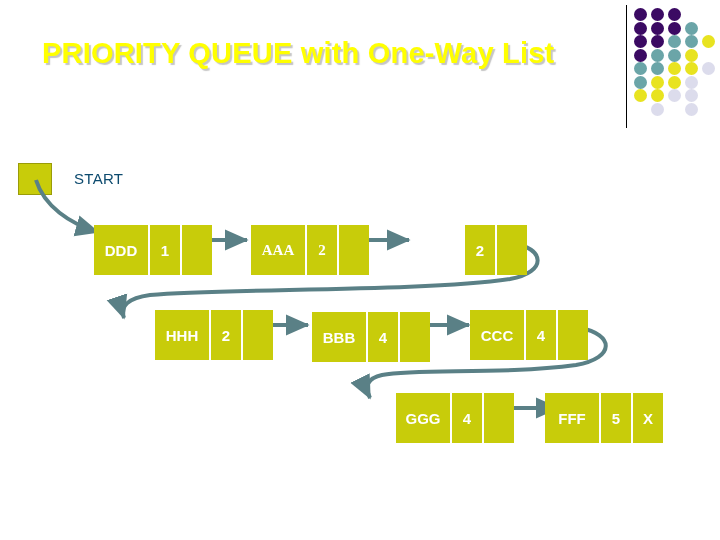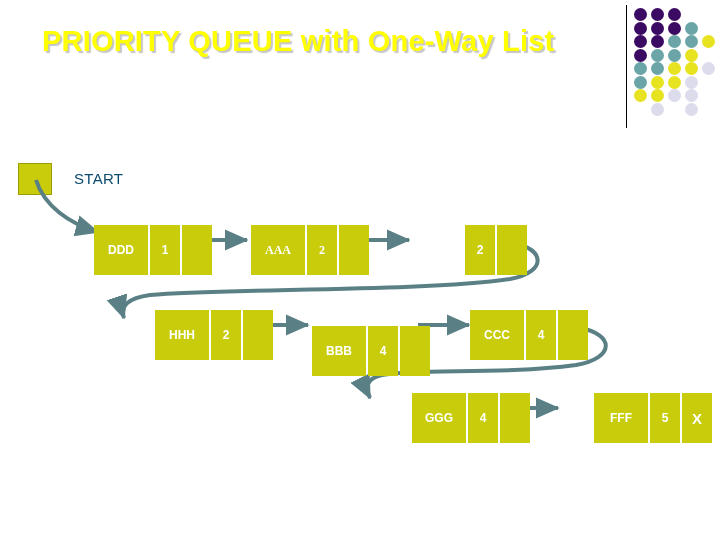--- a/index.html
+++ b/index.html
@@ -7,21 +7,21 @@
     width:720px;height:540px;
     background:#ffffff;
     font-family:"Liberation Sans",sans-serif;
     overflow:hidden;
     position:relative;
   }
   #slide{position:relative;width:720px;height:540px;overflow:hidden;}
 
   
   #title{
-    position:absolute;left:42px;top:22px;width:560px;
+    position:absolute;left:42px;top:34px;width:560px;
     font-size:29px;font-weight:bold;line-height:1.32;
     color:#FFFF00;
     text-shadow:2px 2px 1px rgba(150,150,150,0.55);
     letter-spacing:0.2px;
   }
 
   
   #deco{position:absolute;left:620px;top:0px;width:100px;height:140px;}
   #deco-rule{
     position:absolute;left:6px;top:5px;width:1px;height:123px;
@@ -37,21 +37,21 @@
   #start-label{
     position:absolute;left:74px;top:170px;
     font-size:15px;color:#0c4a6e;font-weight:normal;letter-spacing:0.3px;
   }
 
   
   .node{position:absolute;height:50px;}
   .cell{
     position:absolute;top:0;height:50px;
     background:#C8CC0A;
-    color:#FFFFFF;font-weight:bold;font-size:12px;
+    color:#FFFFFF;font-weight:bold;font-size:15px;
     display:flex;align-items:center;justify-content:center;
     box-sizing:border-box;
   }
   .cell.name{left:0;width:54px;}
   .cell.val {left:56px;width:30px;}
   .cell.lnk {left:88px;width:30px;}
   .cell.lnk.x{font-size:15px;}
 
   
   #wires{position:absolute;left:0;top:0;width:720px;height:540px;}
@@ -142,35 +142,35 @@
       </div>
       <div class="node" style="left: 409px; top: 225px; width: 118px;">
         <div class="cell val">2</div>
         <div class="cell lnk"></div>
       </div>
       <div class="node" style="left: 155px; top: 310px; width: 118px;">
         <div class="cell name">HHH</div>
         <div class="cell val">2</div>
         <div class="cell lnk"></div>
       </div>
-      <div class="node" style="left: 312px; top: 326px; width: 118px;">
+      <div class="node" style="left: 312px; top: 312px; width: 118px;">
         <div class="cell name">BBB</div>
         <div class="cell val">4</div>
         <div class="cell lnk"></div>
       </div>
       <div class="node" style="left: 470px; top: 310px; width: 138px;">
         <div class="cell name">CCC</div>
         <div class="cell val">4</div>
         <div class="cell lnk"></div>
       </div>
-      <div class="node" style="left: 396px; top: 393px; width: 118px; margin-left: 16px;">
+      <div class="node" style="left: 396px; top: 393px; width: 118px;">
         <div class="cell name">GGG</div>
         <div class="cell val">4</div>
         <div class="cell lnk"></div>
       </div>
-      <div class="node" style="left: 594px; top: 393px; width: 124px; text-align: center;">
+      <div class="node" style="left: 545px; top: 393px; width: 124px; text-align: center;">
         <div class="cell name">FFF</div>
         <div class="cell val">5</div>
         <div class="cell lnk x">X</div>
       </div>
     </div>
 
 </div>
 
 </body></html>

